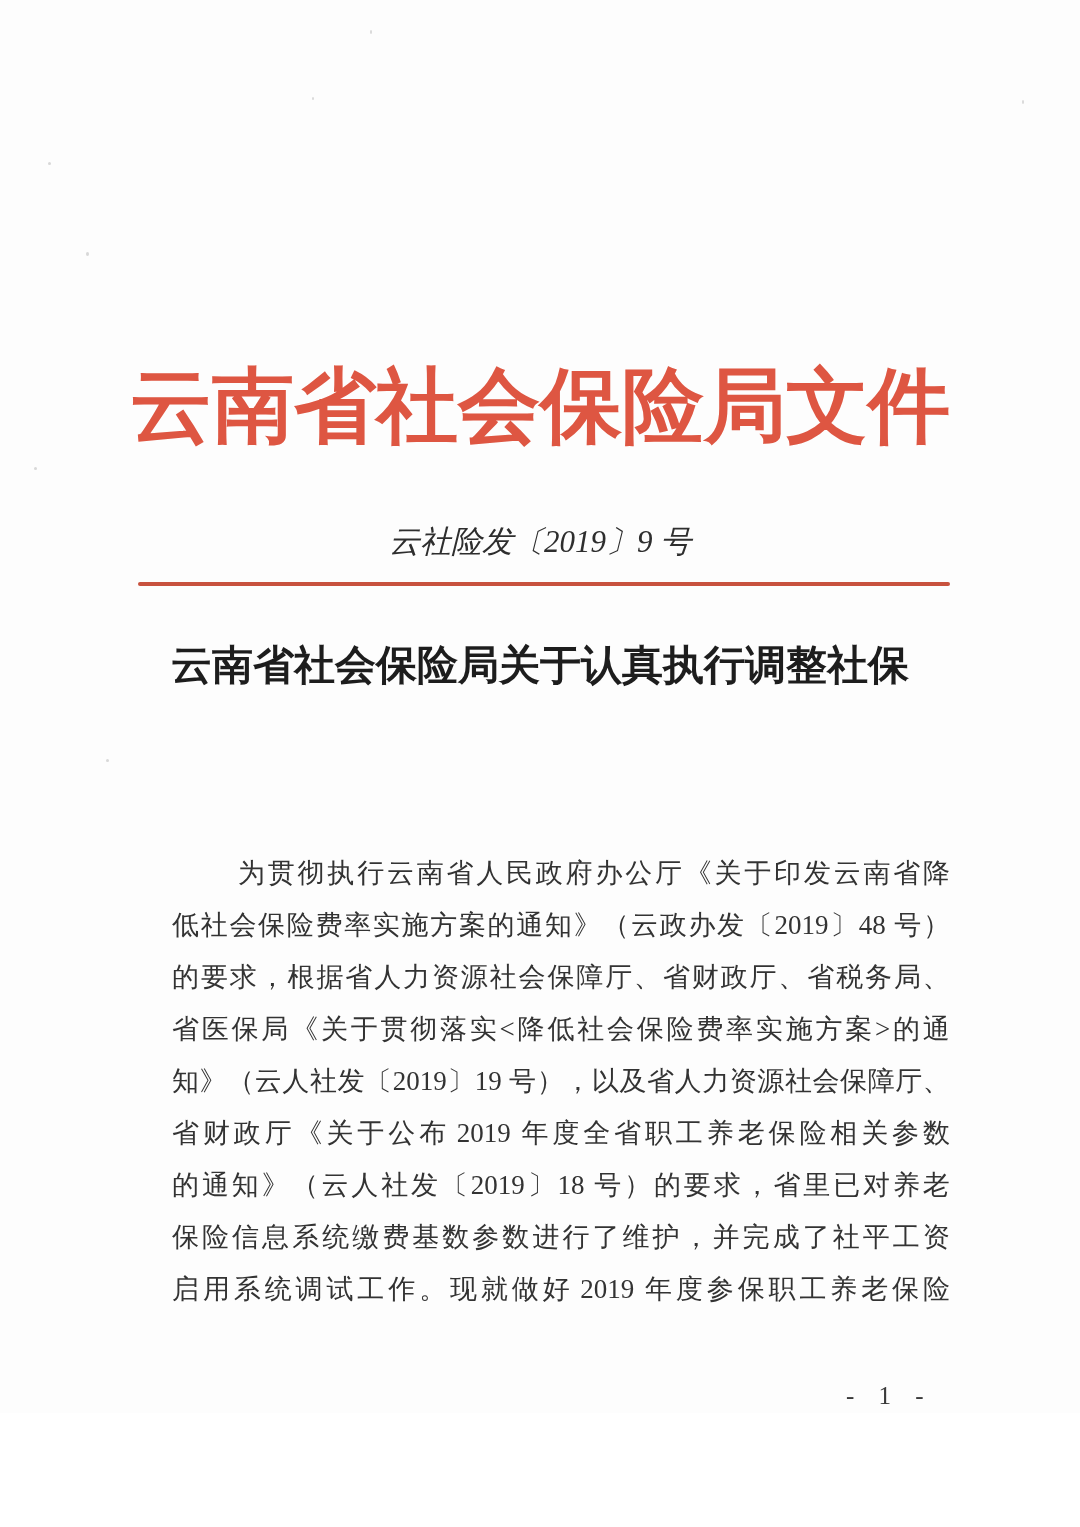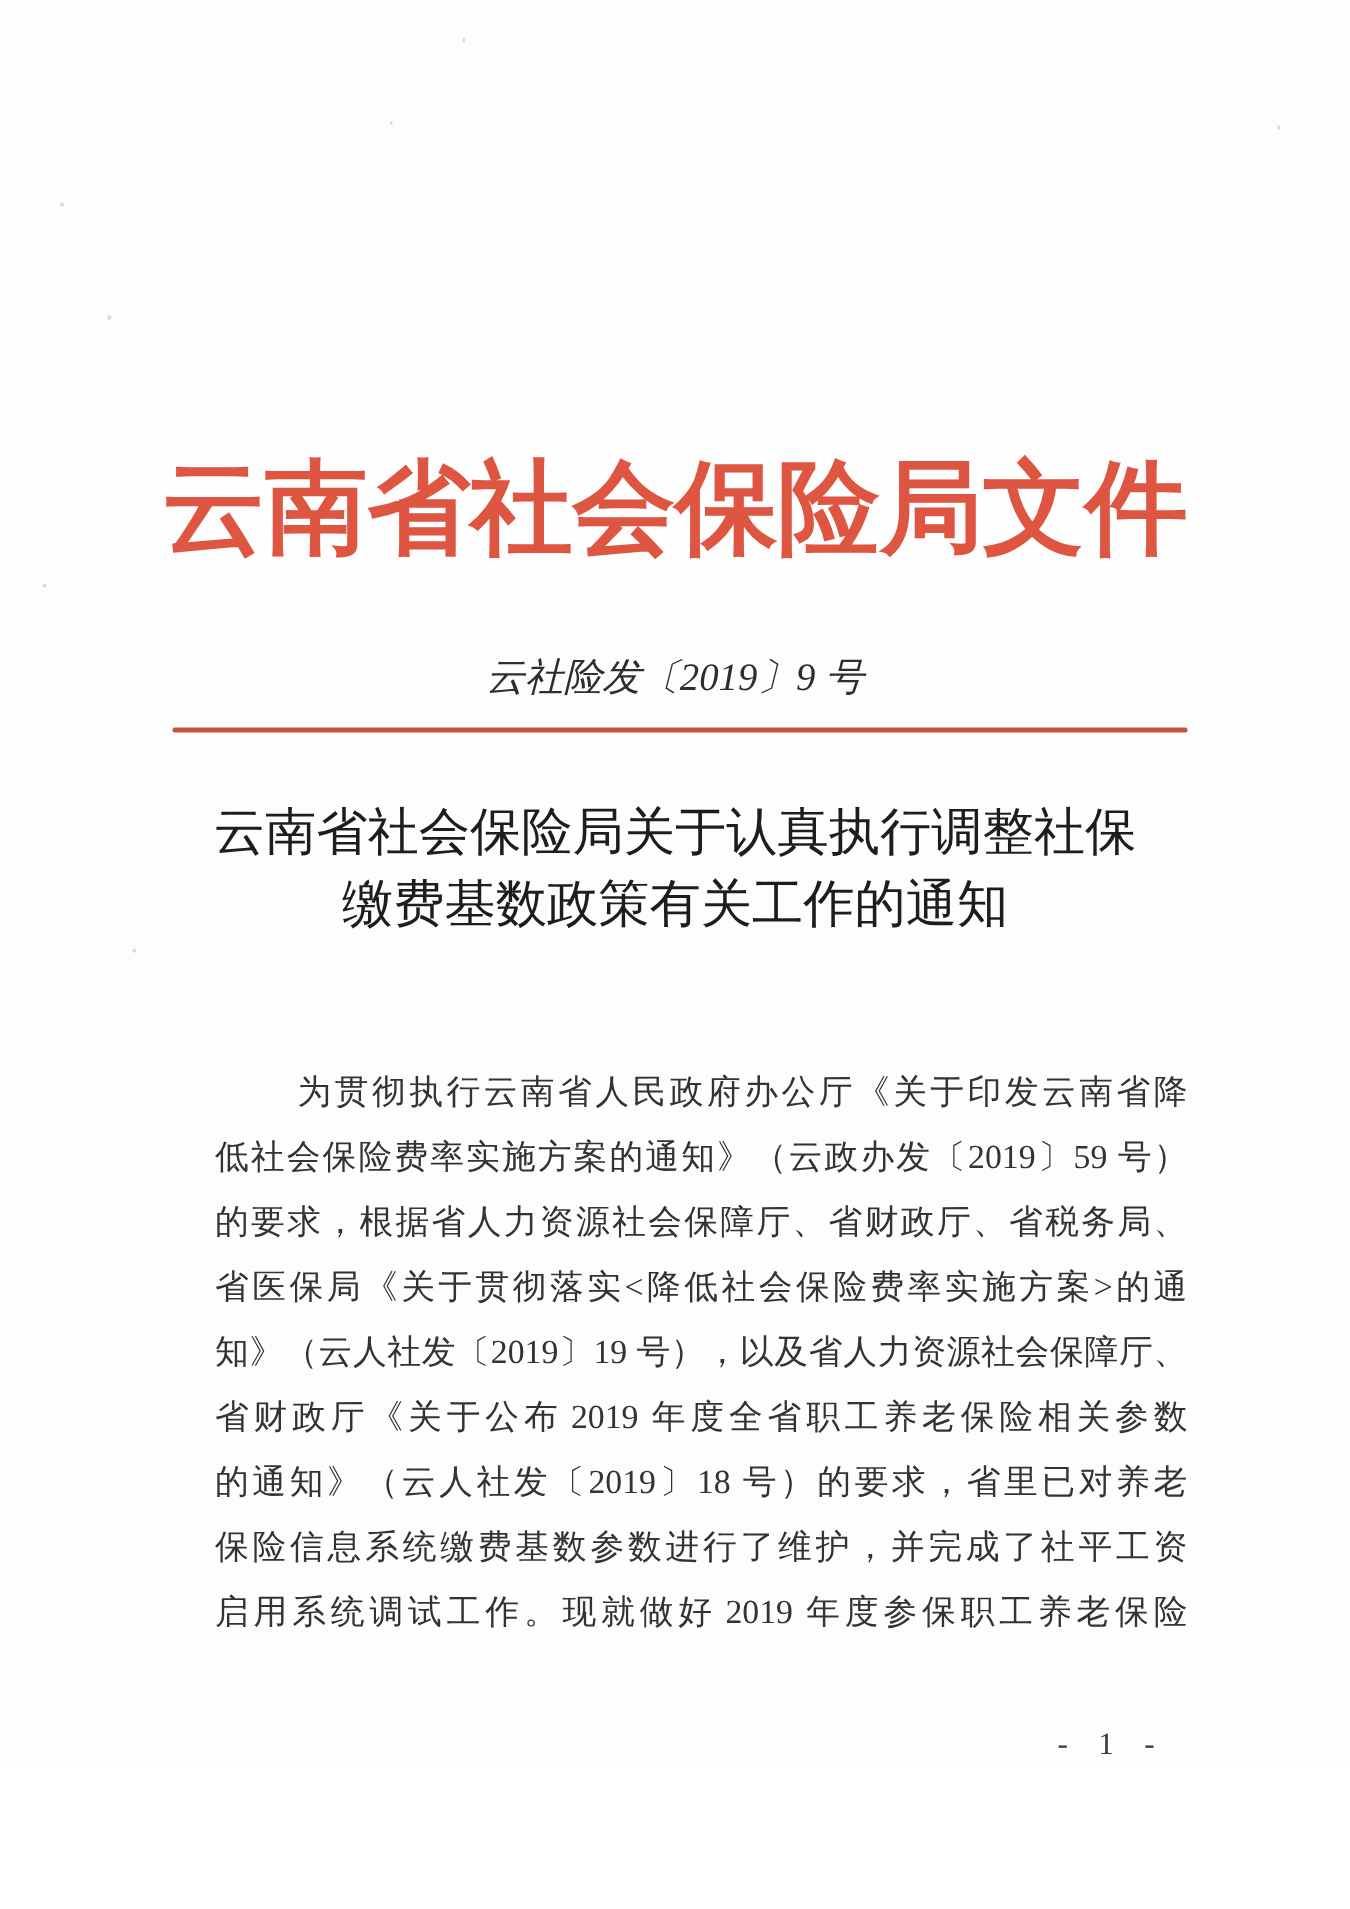--- a/index.html
+++ b/index.html
@@ -59,21 +59,21 @@
     border-radius: 2px;
   }
   .doc-title {
     position: absolute;
     top: 636px;
     left: 90px;
     right: 90px;
     text-align: center;
     font-size: 41px;
     line-height: 58px;
-    font-weight: 400;
+    font-weight: 700;
     color: var(--title-ink, #1d1d1d);
     white-space: nowrap;
   }
   .salutation {
     position: absolute;
     top: 795px;
     left: 172px;
     width: 778px;
     font-size: 27px;
     line-height: 52px;
@@ -127,21 +127,20 @@
   <div class="speck" style="left:106px; top:759px; width:3px; height:3px;"></div>
 
   <div class="org-title">云南省社会保险局文件</div>
 
   <div class="doc-number">云社险发〔2019〕9 号</div>
 
   <div class="red-rule"></div>
 
   <div class="doc-title">
     <div>云南省社会保险局关于认真执行调整社保</div>
-    <div>缴费基数政策有关工作的通知</div>
   </div>
 
 
   <div class="body-block">
       <div class="body-line indented">
         <span>为</span>
         <span>贯</span>
         <span>彻</span>
         <span>执</span>
         <span>行</span>
@@ -182,21 +181,21 @@
         <span>知</span>
         <span>》</span>
         <span>（</span>
         <span>云</span>
         <span>政</span>
         <span>办</span>
         <span>发</span>
         <span>〔</span>
         <span>2019</span>
         <span>〕</span>
-        <span>59 </span>
+        <span>48 </span>
         <span>号</span>
         <span>）</span>
       </div>
       <div class="body-line">
         <span>的</span>
         <span>要</span>
         <span>求</span>
         <span>，</span>
         <span>根</span>
         <span>据</span>

